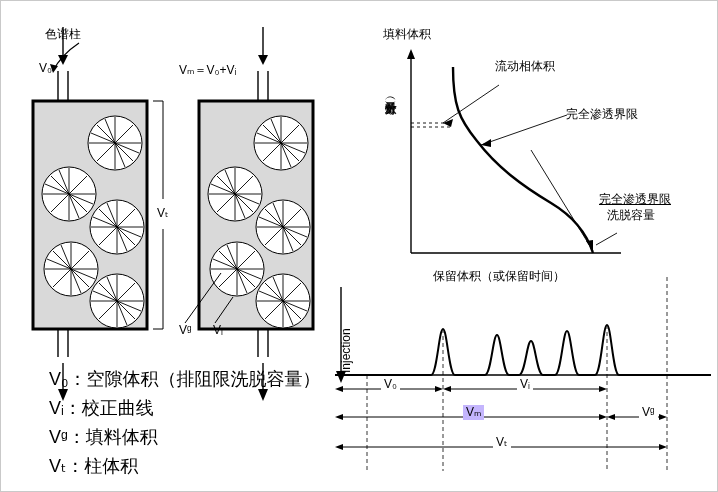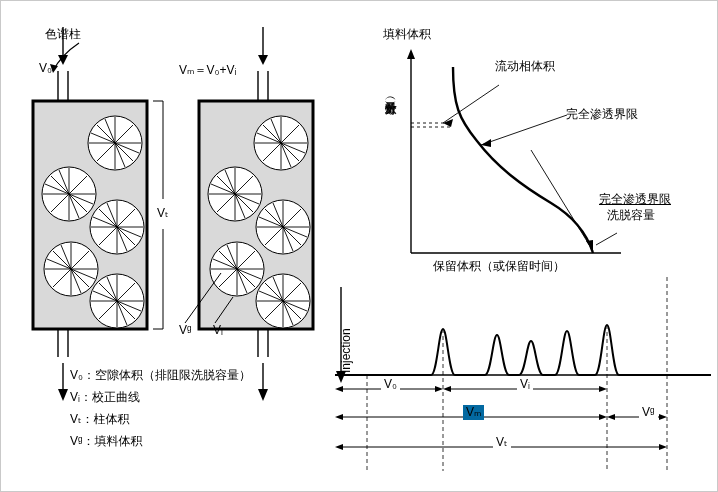--- a/index.html
+++ b/index.html
@@ -6,21 +6,21 @@
   body{
     width:718px;height:492px;
     background:#ffffff;
     font-family:"Liberation Sans","DejaVu Sans",sans-serif;
     color:#000;
     overflow:hidden;
   }
   #root{position:relative;width:718px;height:492px;box-sizing:border-box;border:1px solid #c9c9c9;}
   .abs{position:absolute;}
   .lbl{font-size:12px;line-height:1.25;white-space:nowrap;}
-  .legend div{margin-bottom:5px;font-size:12px;white-space:nowrap;margin-left:21px;}
+  .legend div{margin-bottom:5px;font-size:18px;white-space:nowrap;}
   svg{display:block;}
   .vert-cn{
     writing-mode:vertical-rl;
     text-orientation:upright;
     font-size:12px;
     line-height:1.15;
     letter-spacing:0px;
   }
   .vert-rot{
     transform:rotate(-90deg);
@@ -246,22 +246,22 @@
   <svg class="abs" style="left:248px;top:328px;" width="30" height="78">
     <line x1="9" y1="0" x2="9" y2="28" stroke="#000" stroke-width="1.4"></line>
     <line x1="19" y1="0" x2="19" y2="28" stroke="#000" stroke-width="1.4"></line>
     <line x1="14" y1="34" x2="14" y2="64" stroke="#000" stroke-width="1.4"></line>
     <path d="M14,72 L9,60 L19,60 Z" fill="#000"></path>
   </svg>
 
   <div class="abs legend" style="left:48px;top:366px;">
     <div>V₀：空隙体积（排阻限洗脱容量）</div>
     <div>Vᵢ：校正曲线</div>
+    <div>Vᵍ：填料体积</div>
     <div>Vₜ：柱体积</div>
-    <div>Vᵍ：填料体积</div>
   </div>
 
   <div class="abs lbl" style="left:382px;top:26px;">填料体积</div>
 
   <svg class="abs" style="left:380px;top:44px;" width="330" height="225">
 
     <line x1="30" y1="10" x2="30" y2="208" stroke="#000" stroke-width="1.4"></line>
     <line x1="30" y1="208" x2="240" y2="208" stroke="#000" stroke-width="1.4"></line>
 
     <path d="M30,4 L26,14 L34,14 Z" fill="#000"></path>
@@ -275,21 +275,21 @@
     <path d="M62,78 L72,74 L70,82 Z" fill="#000"></path>
     <line x1="100" y1="100" x2="186" y2="70" stroke="#000" stroke-width="0.9"></line>
     <path d="M100,100 L110,94 L110,102 Z" fill="#000"></path>
     <line x1="150" y1="105" x2="212" y2="206" stroke="#000" stroke-width="0.9"></line>
     <path d="M212,206 L205,196 L212,195 Z" fill="#000"></path>
     <line x1="215" y1="200" x2="236" y2="188" stroke="#000" stroke-width="0.9"></line>
   </svg>
 
   <div class="abs vert-cn" style="left:382px;top:92px;height:86px;">分子量（对数）</div>
 
-  <div class="abs lbl" style="left:432px;top:258px;">保留体积（或保留时间）</div>
+  <div class="abs lbl" style="left:432px;top:268px;">保留体积（或保留时间）</div>
 
   <div class="abs lbl" style="left:494px;top:58px;">流动相体积</div>
   <div class="abs lbl" style="left:565px;top:106px;">完全渗透界限</div>
   <div class="abs lbl" style="left:598px;top:191px;text-decoration:underline;">完全渗透界限</div>
   <div class="abs lbl" style="left:598px;top:207px;margin-left:8px;">洗脱容量</div>
 
   <svg class="abs" style="left:326px;top:270px;" width="392" height="218">
 
     <line x1="14" y1="16" x2="14" y2="104" stroke="#000" stroke-width="1.4"></line>
     <path d="M14,112 L9,100 L19,100 Z" fill="#000"></path>
@@ -339,17 +339,17 @@
       <line x1="12" y1="176" x2="336" y2="176"></line>
       <path d="M8,176 L16,173 L16,179 Z" fill="#000" stroke="none"></path>
       <path d="M340,176 L332,173 L332,179 Z" fill="#000" stroke="none"></path>
     </g>
   </svg>
 
   <div class="abs vert-rot" style="left:338px;top:372px;">Injection</div>
 
   <div class="abs lbl" style="left:380px;top:376px;background:#fff;padding:0 3px;">V₀</div>
   <div class="abs lbl" style="left:516px;top:376px;background:#fff;padding:0 3px;">Vᵢ</div>
-  <div class="abs lbl" style="left:462px;top:404px;background:#0369a1;padding:0 3px;text-align:center;">Vₘ</div>
+  <div class="abs lbl" style="left:462px;top:404px;background:#c4b5fd;padding:0 3px;text-align:center;">Vₘ</div>
   <div class="abs lbl" style="left:638px;top:404px;background:#fff;padding:0 3px;">Vᵍ</div>
   <div class="abs lbl" style="left:492px;top:434px;background:#fff;padding:0 3px;">Vₜ</div>
 
 </div>
 
 </body></html>

